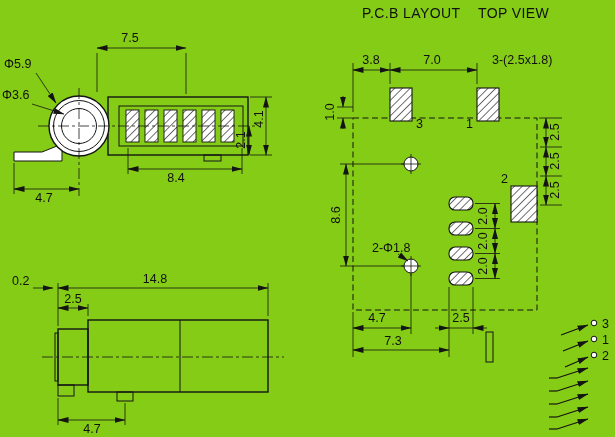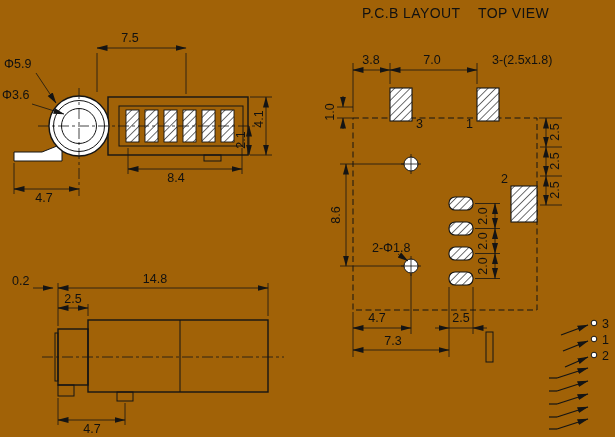--- a/index.html
+++ b/index.html
@@ -1,16 +1,16 @@
 <!DOCTYPE html>
 <html><head>
 <meta charset="utf-8">
 <style>
   html,body{margin:0;padding:0;background:#fff}
-  .stage{width:615px;height:437px;background:#a16207;overflow:hidden;font-family:"Liberation Sans",sans-serif}
+  .stage{width:615px;height:437px;background:#84cc16;overflow:hidden;font-family:"Liberation Sans",sans-serif}
   svg{display:block}
   .outline{fill:none;stroke:#141414;stroke-width:1.4;stroke-linejoin:miter}
   .t{stroke-width:1}
   .solid{fill:#fff}
   .pad{fill:url(#hatch);stroke:#141414;stroke-width:1.1}
   .bar{fill:url(#hatch);stroke:#141414;stroke-width:.9}
   .dim,.ext{fill:none;stroke:#141414;stroke-width:.8}
   .center{fill:none;stroke:#141414;stroke-width:.8;stroke-dasharray:11 3 3 3}
   .dash{fill:none;stroke:#141414;stroke-width:1;stroke-dasharray:6 3.5}
   .schem{fill:none;stroke:#141414;stroke-width:1.2}

